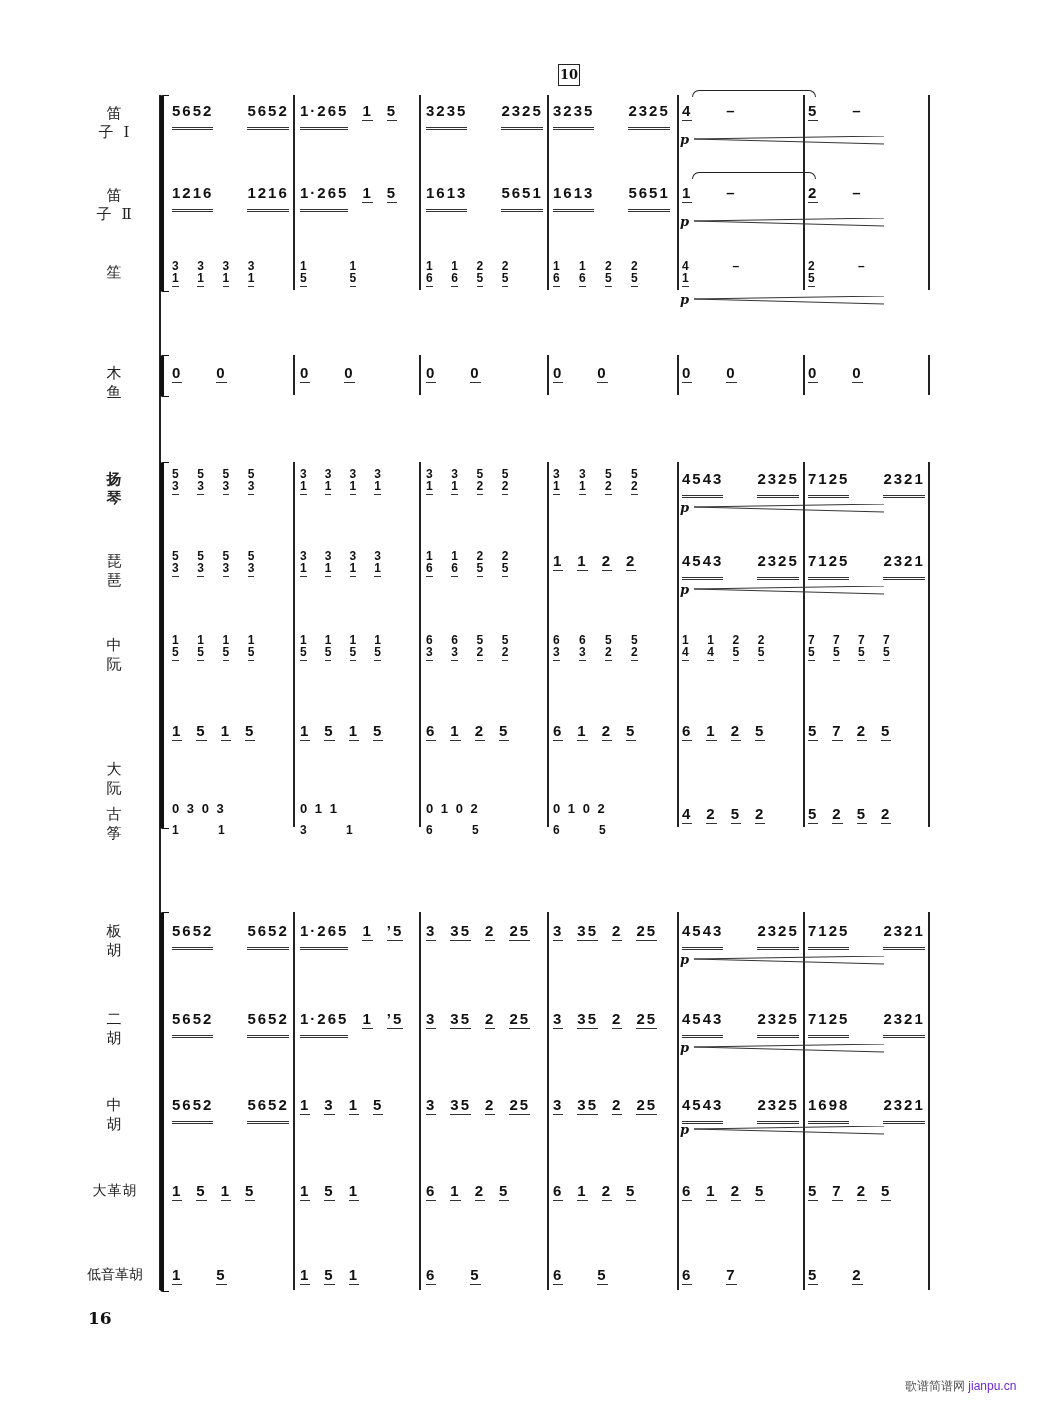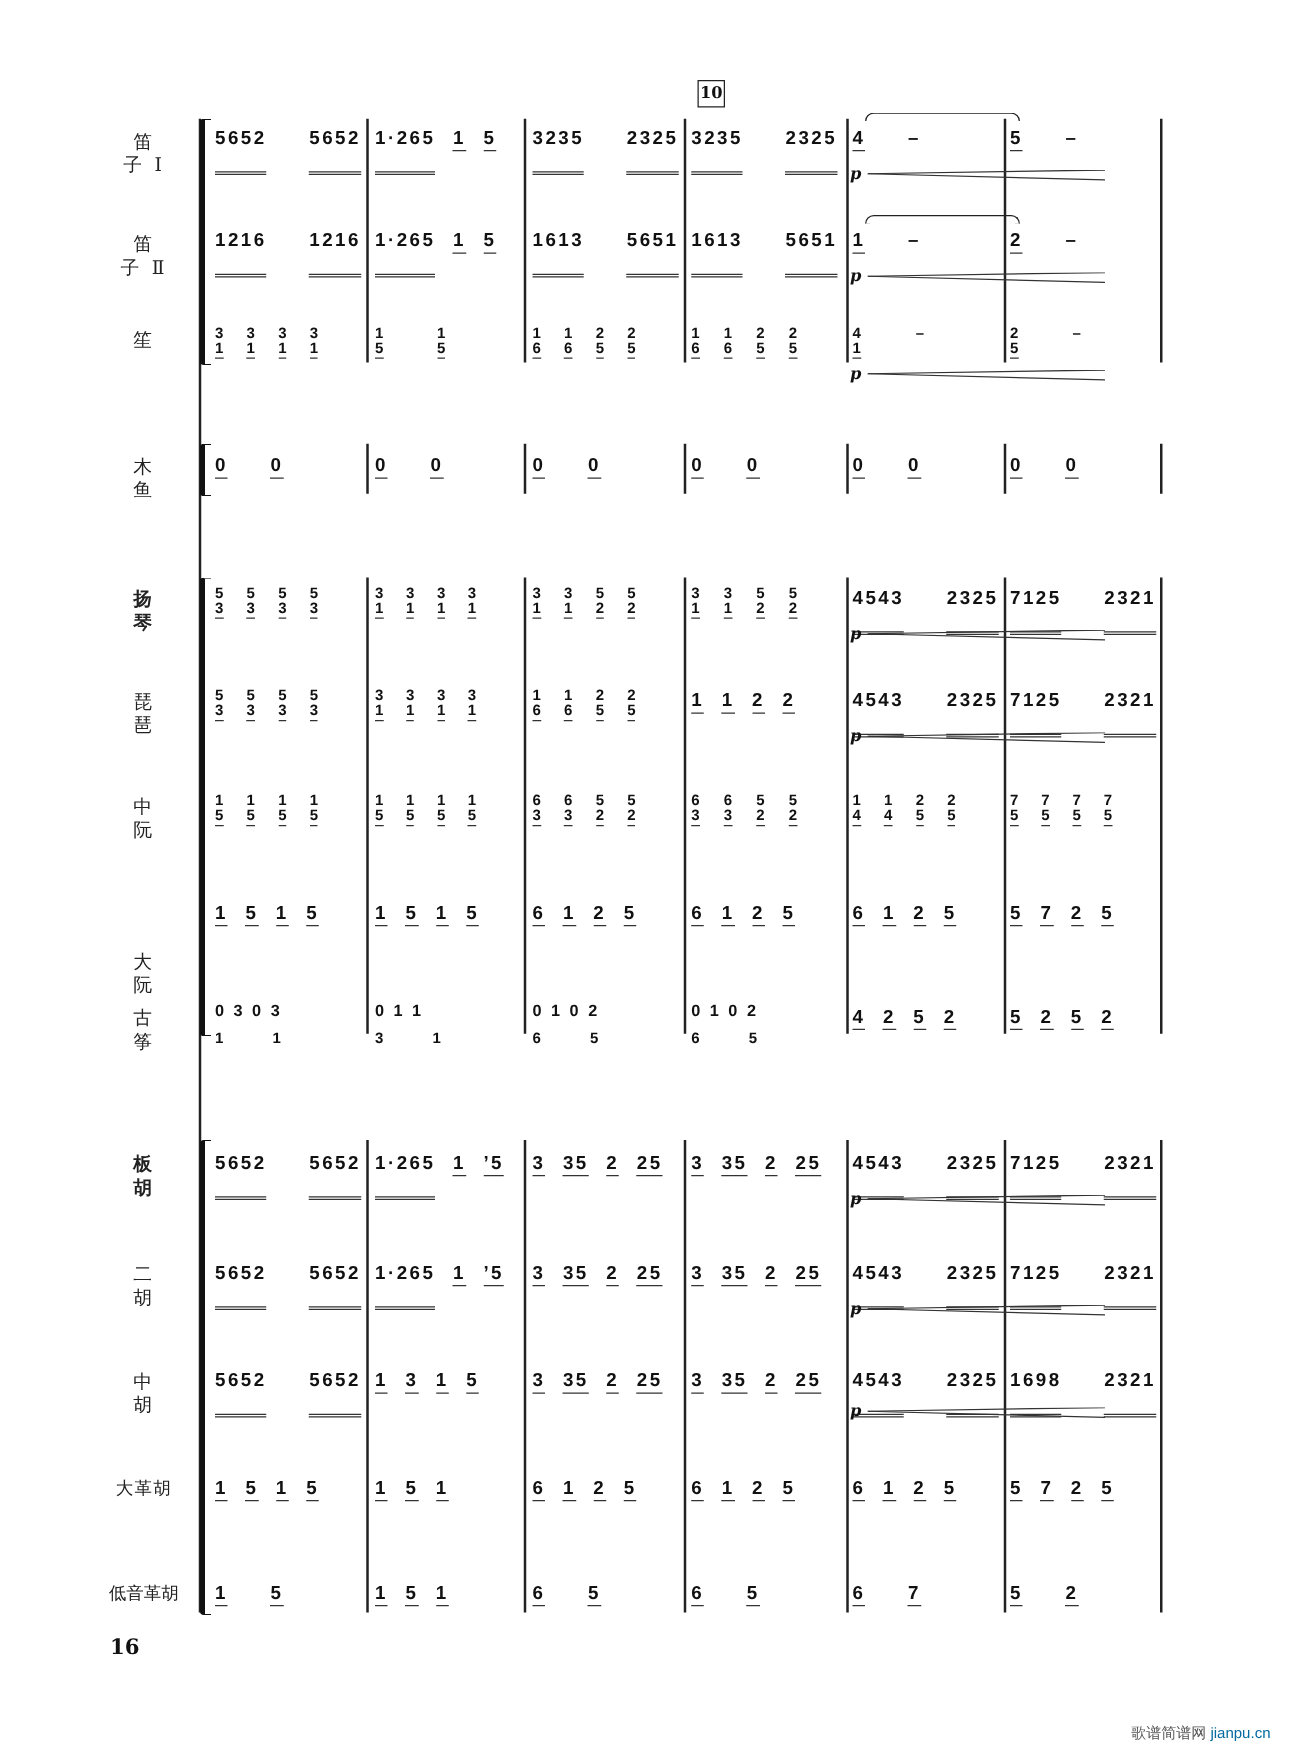--- a/index.html
+++ b/index.html
@@ -4,29 +4,29 @@
 <style>
   html,body{margin:0;padding:0;background:#fff;}
   body{width:1040px;height:1410px;position:relative;overflow:hidden;font-family:"Liberation Sans",sans-serif;color:#111;}
   .label{position:absolute;left:88px;width:62px;font-family:"DejaVu Serif",serif;font-size:15px;letter-spacing:10px;text-align:center;color:#222;}
   .label.small{letter-spacing:0;font-size:14px;left:84px;}
   .sys-line{position:absolute;left:159px;width:2px;background:#222;}
   .bracket{position:absolute;left:160px;width:5px;border-left:4px solid #111;border-top:1px solid #111;border-bottom:1px solid #111;border-radius:3px 0 0 3px;}
   .barline{position:absolute;width:1.5px;background:#222;}
   .cell{position:absolute;font-weight:bold;font-size:15px;letter-spacing:2px;white-space:pre;}
   .u1{border-bottom:1px solid #333;padding-bottom:1px;}
-  .u2{border-bottom:3px double #333;padding-bottom:18px;}
+  .u2{border-bottom:3px double #333;padding-bottom:8px;}
   .chord{position:absolute;font-weight:bold;font-size:12px;line-height:12px;text-align:center;}
   .dyn{position:absolute;font-family:"DejaVu Serif",serif;font-style:italic;font-weight:bold;font-size:13px;}
   .hair{position:absolute;height:10px;}
   .hair svg{display:block;}
   .rehearsal{position:absolute;left:558px;top:64px;width:20px;height:20px;border:1.5px solid #222;font-family:"DejaVu Serif",serif;font-weight:bold;font-size:13px;text-align:center;line-height:20px;}
   .pagenum{position:absolute;left:88px;top:1308px;font-family:"DejaVu Serif",serif;font-weight:bold;font-size:17px;}
   .watermark{position:absolute;left:905px;top:1378px;font-size:12px;color:#555;}
-  .watermark .site{color:#0369a1;}
+  .watermark .site{color:#6d28d9;}
   .slur{position:absolute;border-top:1.5px solid #222;border-left:1.5px solid #222;border-right:1.5px solid #222;border-radius:8px 8px 0 0;height:6px;}
 </style>
 </head>
 <body>
 
 <div class="rehearsal">10</div>
 
 <div class="sys-line" style="top:95px;height:1195px;"></div>
 
 <div class="bracket" style="top:95px;height:195px;"></div>
@@ -63,21 +63,21 @@
 
 <div class="label" style="top:104px;">笛 子Ⅰ</div>
 <div class="label" style="top:186px;">笛 子Ⅱ</div>
 <div class="label" style="top:263px;">笙</div>
 <div class="label" style="top:364px;">木 鱼</div>
 <div class="label" style="top:470px;font-weight:bold;">扬 琴</div>
 <div class="label" style="top:552px;">琵 琶</div>
 <div class="label" style="top:636px;">中 阮</div>
 <div class="label" style="top:760px;">大 阮</div>
 <div class="label" style="top:805px;">古 筝</div>
-<div class="label" style="top:922px;font-weight:bold;">板 胡</div>
+<div class="label" style="top:922px;">板 胡</div>
 <div class="label" style="top:1010px;">二 胡</div>
 <div class="label" style="top:1096px;">中 胡</div>
 <div class="label small" style="top:1182px;letter-spacing:1px;">大革胡</div>
 <div class="label small" style="top:1266px;">低音革胡</div>
 
 <div id="rows">
     <div class="cell" style="left: 172px; top: 102px;"><span class="u2" style="margin-right: 34px;">5652</span><span class="u2" style="margin-right: 34px;">5652</span></div>
     <div class="cell" style="left: 300px; top: 102px;"><span class="u2" style="margin-right: 14px;">1·265</span><span class="u1" style="margin-right: 14px;">1</span><span class="u1" style="margin-right: 14px;">5</span></div>
     <div class="cell" style="left: 426px; top: 102px;"><span class="u2" style="margin-right: 34px;">3235</span><span class="u2" style="margin-right: 34px;">2325</span></div>
     <div class="cell" style="left: 553px; top: 102px;"><span class="u2" style="margin-right: 34px;">3235</span><span class="u2" style="margin-right: 34px;">2325</span></div>

